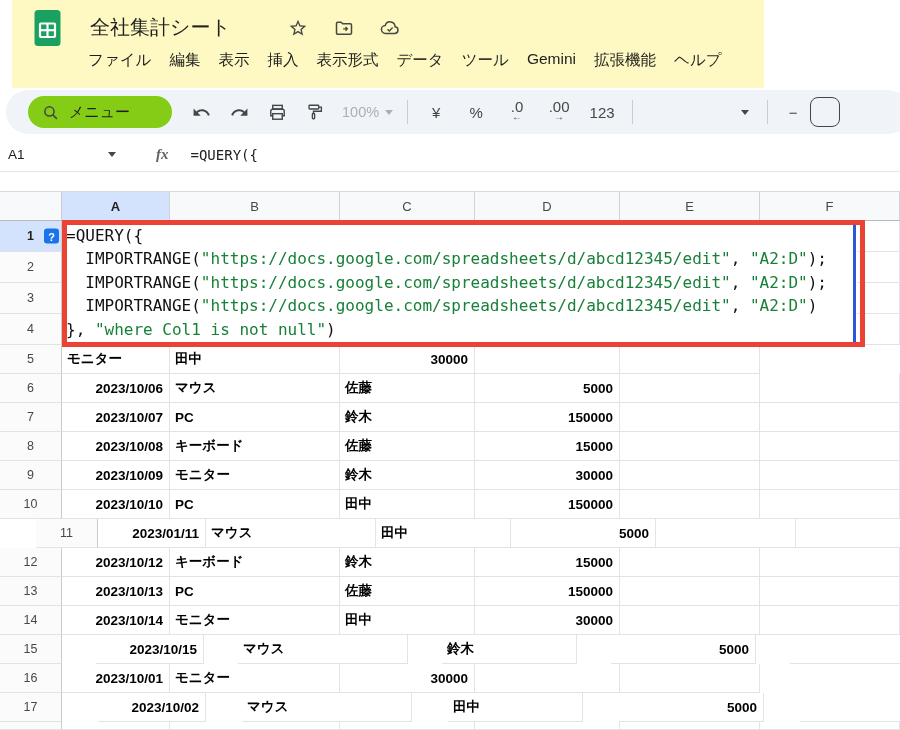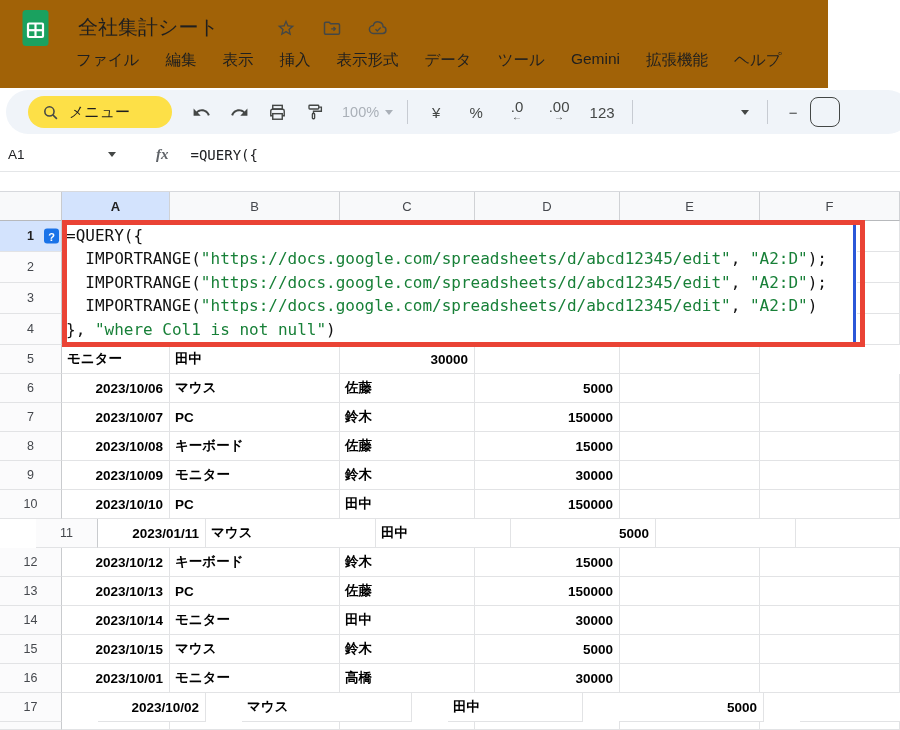--- a/index.html
+++ b/index.html
@@ -3,32 +3,32 @@
 <meta charset="utf-8">
 <style>
   * { margin:0; padding:0; box-sizing:border-box; }
   html,body { background:#fff; }
   #app{ position:relative; width:900px; height:730px; overflow:hidden;
         font-family:"Liberation Sans","DejaVu Sans",sans-serif; color:#202124; background:#fff;}
   .ico{ display:inline-flex; align-items:center; justify-content:center; }
   svg{ display:block; }
 
   
-  .appbar{ position:absolute; top:0; left:0; width:828px; height:88px; background:#a16207; }
+  .appbar{ position:absolute; top:0; left:12px; width:752px; height:88px; background:#fef9c3; }
   .logo{ position:absolute; left:22px; top:10px; }
   .doc-title{ position:absolute; left:78px; top:14px; font-size:20px; color:#1f1f1f; }
   .title-icons{ position:absolute; left:276px; top:18px; display:flex; gap:26px; }
   .title-icons .ico{ width:20px; height:20px; cursor:pointer; }
-  .menubar{ position:absolute; left:76px; top:50px; display:flex; gap:26px; }
+  .menubar{ position:absolute; left:76px; top:50px; display:flex; gap:18px; }
   .menu-item{ font-size:15.5px; color:#1f1f1f; cursor:pointer; white-space:nowrap; }
 
   
   .toolbar{ position:absolute; top:90px; left:6px; width:904px; height:44px;
             background:#f0f4f9; border-radius:22px; display:flex; align-items:center; }
-  .pill{ margin-left:22px; width:144px; height:32px; background:#fde047; border-radius:16px;
+  .pill{ margin-left:22px; width:144px; height:32px; background:#84cc16; border-radius:16px;
          display:flex; align-items:center; gap:10px; padding-left:14px; cursor:pointer; }
   .pill span{ font-size:15px; color:#1f1f1f; }
   .tb-btn{ width:38px; height:32px; border-radius:6px; display:flex; align-items:center;
            justify-content:center; cursor:pointer; color:#444746; }
   .tb-zoom{ display:flex; align-items:center; gap:6px; margin:0 6px 0 8px; color:#aab0b8;
             font-size:14.5px; cursor:pointer; }
   .tb-sep{ width:1px; height:24px; background:#c7cbd2; margin:0 8px; }
   .tb-txt{ font-size:15px; color:#444746; }
   .dec{ display:flex; flex-direction:column; align-items:center; line-height:10px; }
   .dec .arr{ font-size:10px; color:#444746; }
@@ -353,34 +353,33 @@
         </div>
         <div class="g-row" style="height: 29px;">
           <div class="row-h">14</div>
           <div class="cell ar">2023/10/14</div>
           <div class="cell al">モニター</div>
           <div class="cell al">田中</div>
           <div class="cell ar">30000</div>
           <div class="cell"></div>
           <div class="cell"></div>
         </div>
-        <div class="g-row" style="height: 29px;">
+        <div class="g-row" style="height: 29px; gap: 34px;">
           <div class="row-h">15</div>
           <div class="cell ar">2023/10/15</div>
           <div class="cell al">マウス</div>
           <div class="cell al">鈴木</div>
           <div class="cell ar">5000</div>
           <div class="cell"></div>
           <div class="cell"></div>
         </div>
         <div class="g-row" style="height: 29px;">
           <div class="row-h">16</div>
           <div class="cell ar">2023/10/01</div>
           <div class="cell al">モニター</div>
-          <div class="cell al">高橋</div>
           <div class="cell ar">30000</div>
           <div class="cell"></div>
           <div class="cell"></div>
         </div>
         <div class="g-row" style="height: 29px; gap: 36px;">
           <div class="row-h">17</div>
           <div class="cell ar">2023/10/02</div>
           <div class="cell al">マウス</div>
           <div class="cell al">田中</div>
           <div class="cell ar">5000</div>

